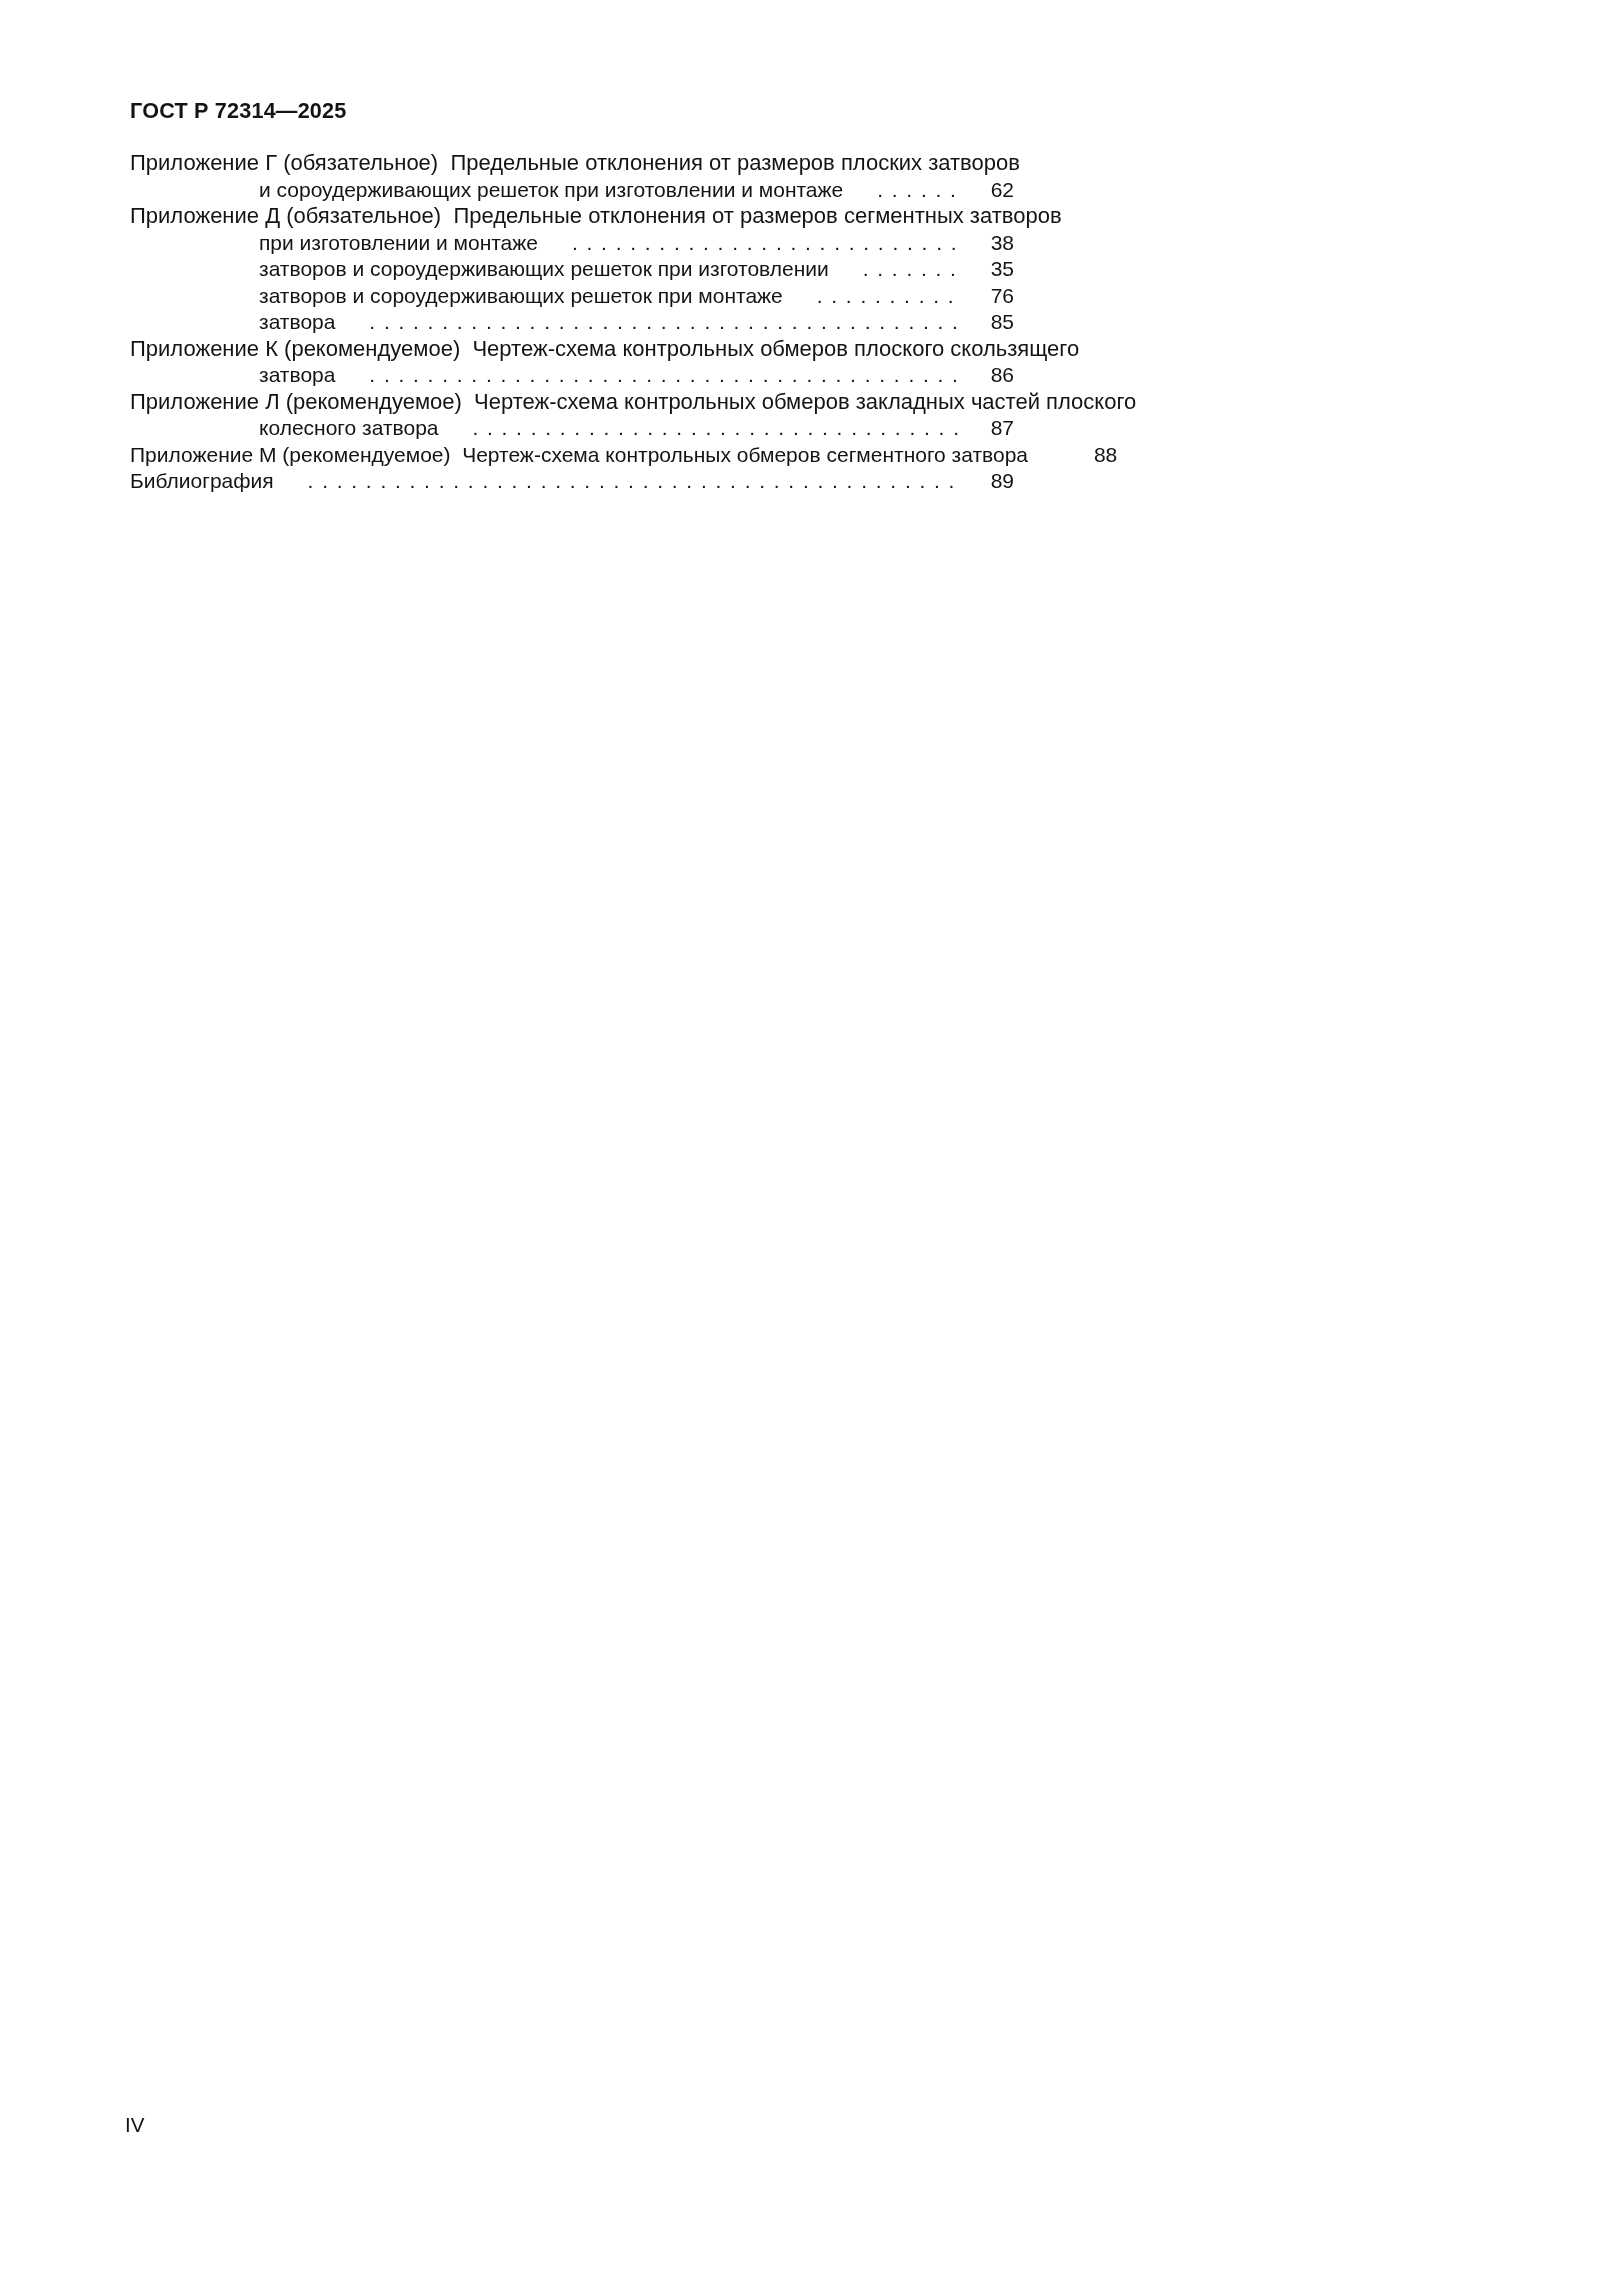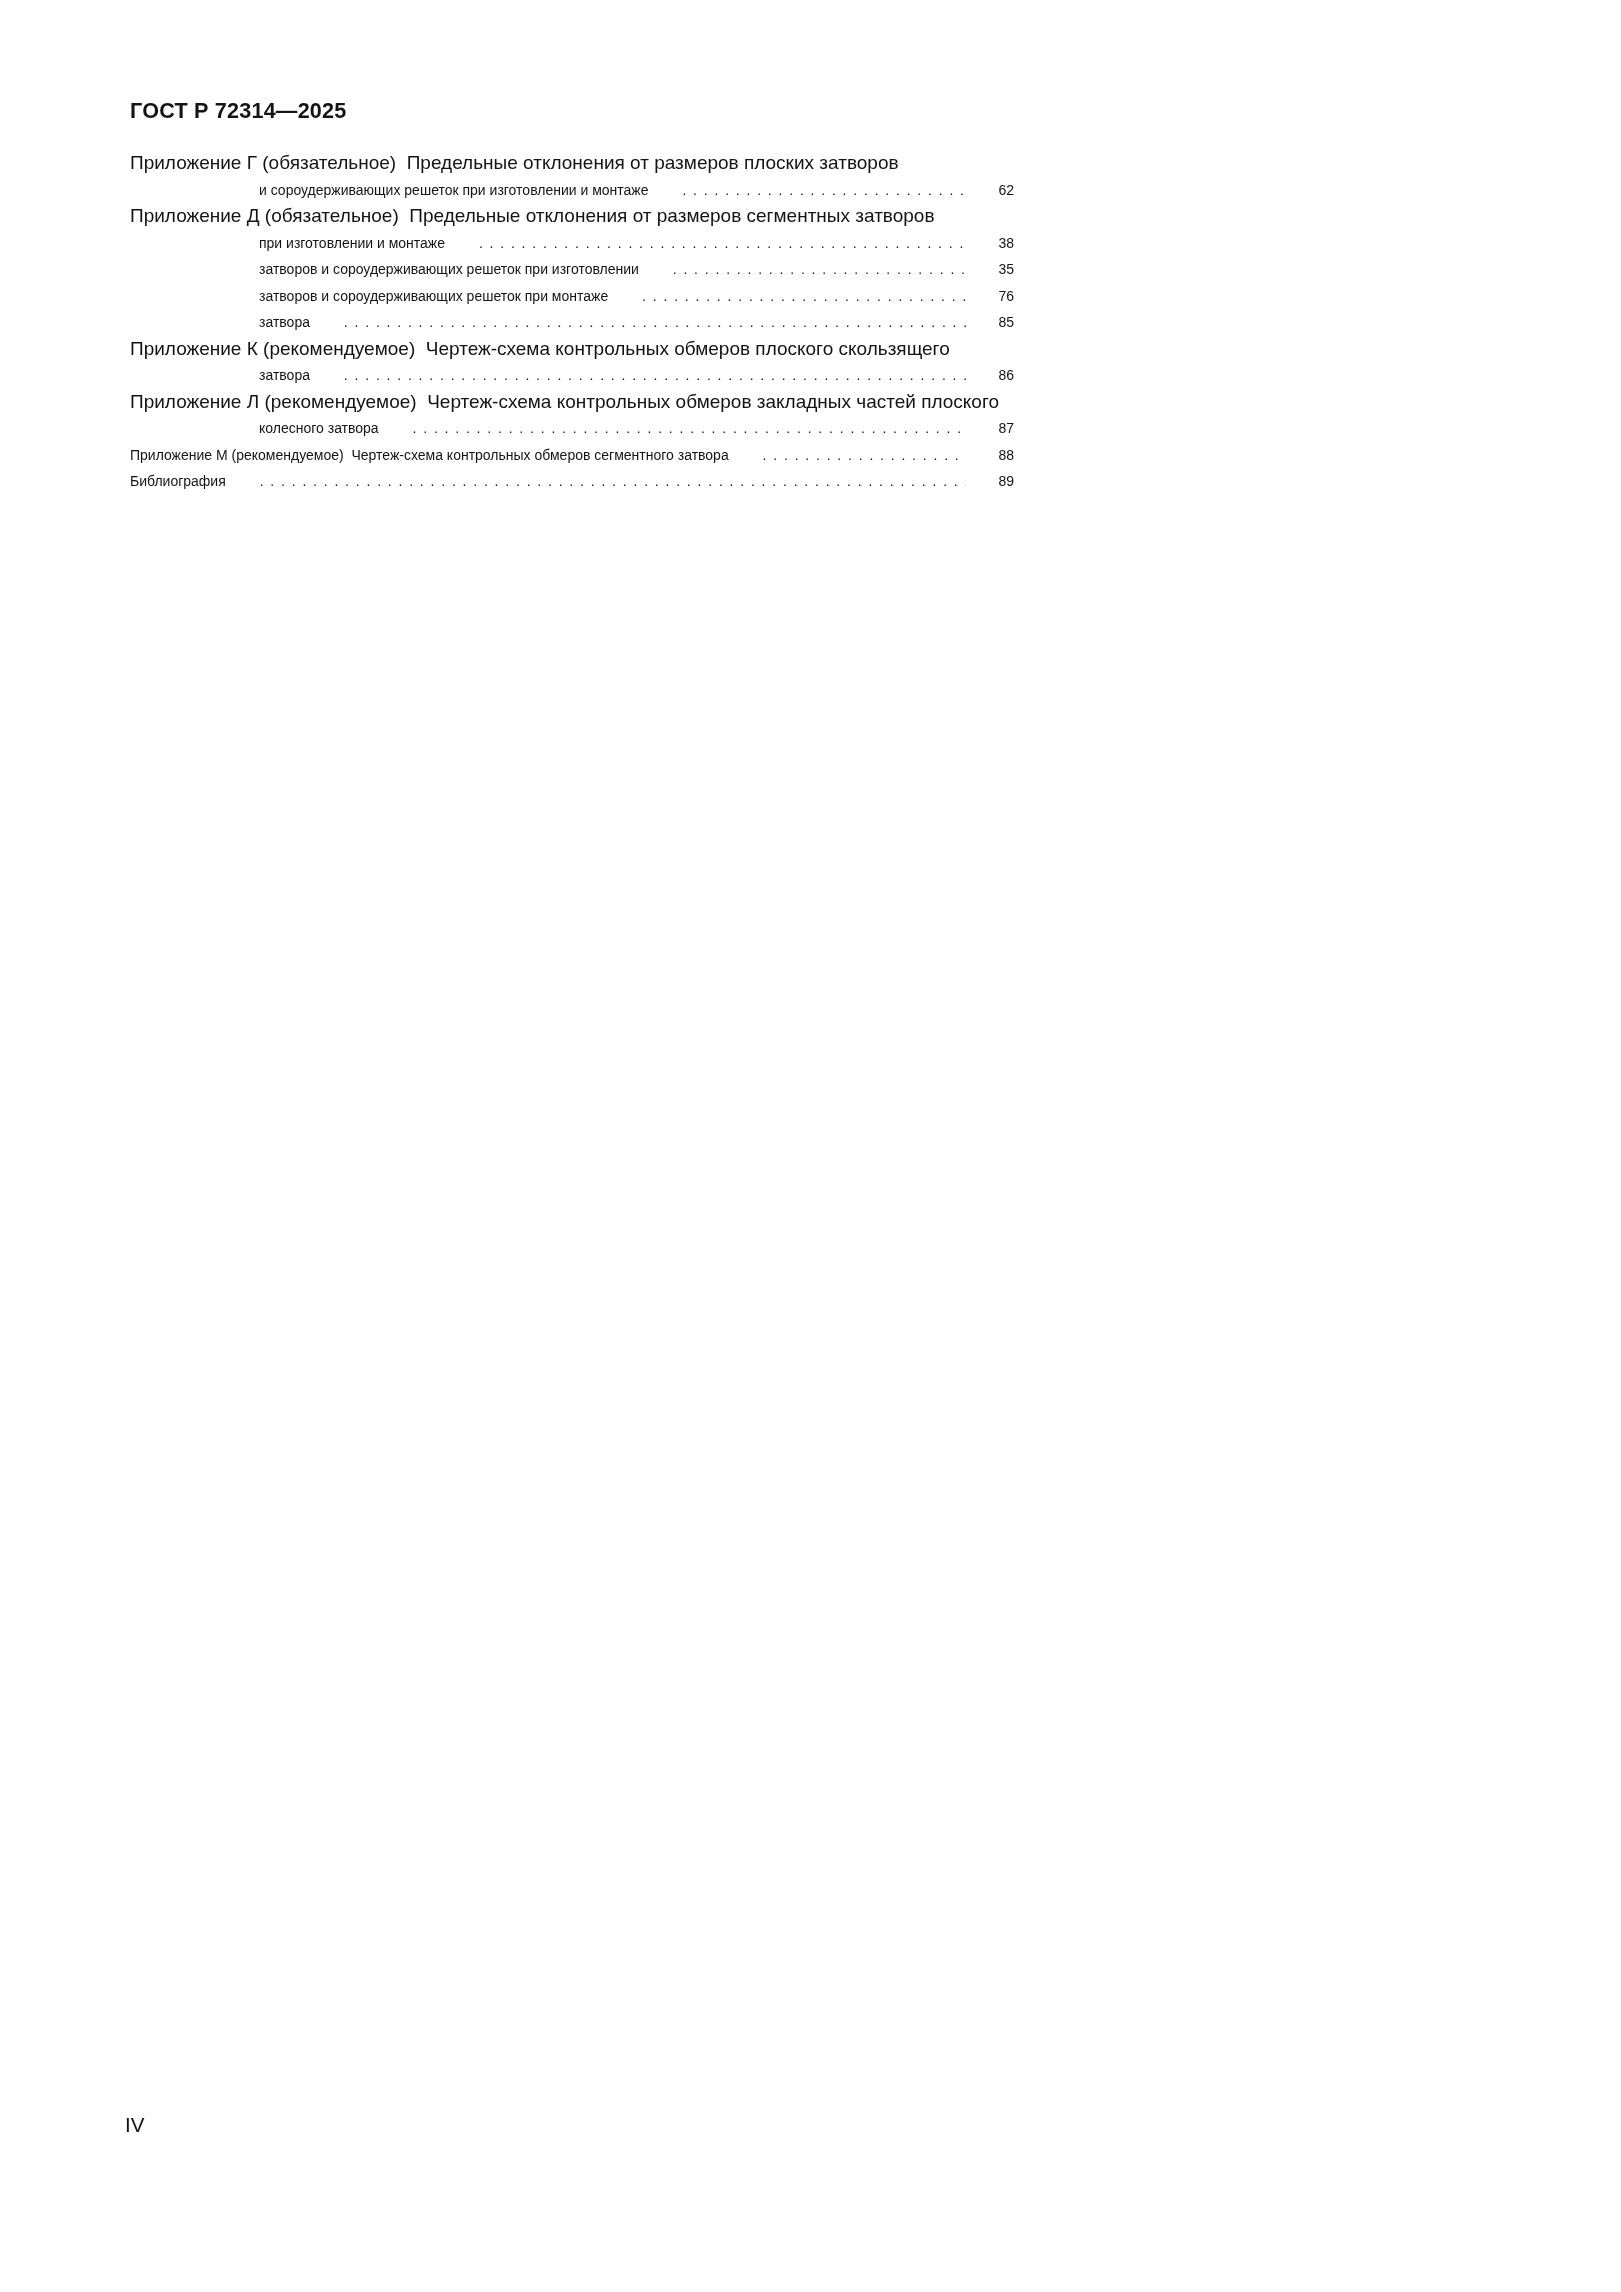--- a/index.html
+++ b/index.html
@@ -25,28 +25,28 @@
     white-space: pre;
     letter-spacing: 0.2px;
   }
   .toc {
     position: absolute;
     left: 130px;
     top: 150px;
     width: 884px;
   }
   .toc-line {
-    font-size: 19px;
+    font-size: 22px;
     line-height: 26.5px;
     white-space: pre;
   }
   .toc-row {
     display: flex;
     align-items: flex-start;
-    font-size: 14px;
+    font-size: 21px;
     line-height: 26.5px;
     gap: 28px;
   }
   .toc-row.indent { padding-left: 129px; }
   .toc-row .cont { white-space: pre; flex: 0 0 auto; }
   .leader {
     flex: 1 1 auto;
     overflow: hidden;
     white-space: nowrap;
     margin-left: 5.9px;

